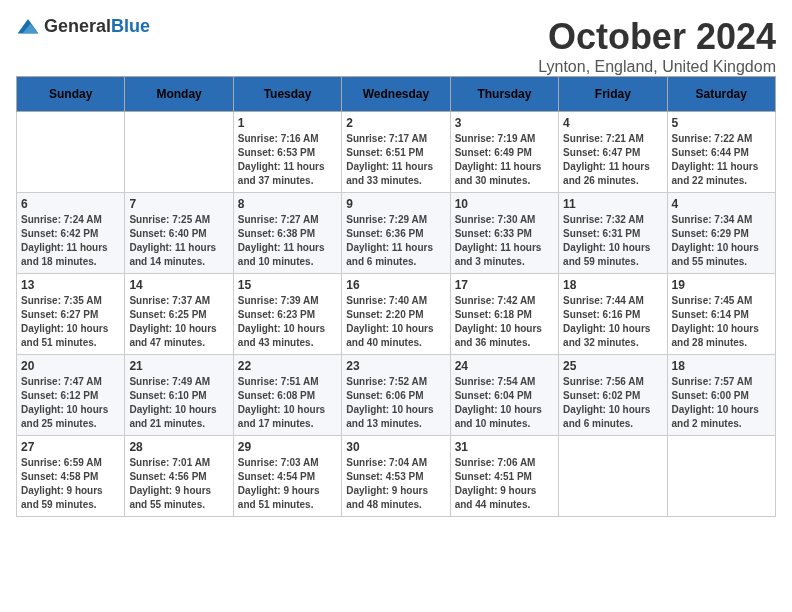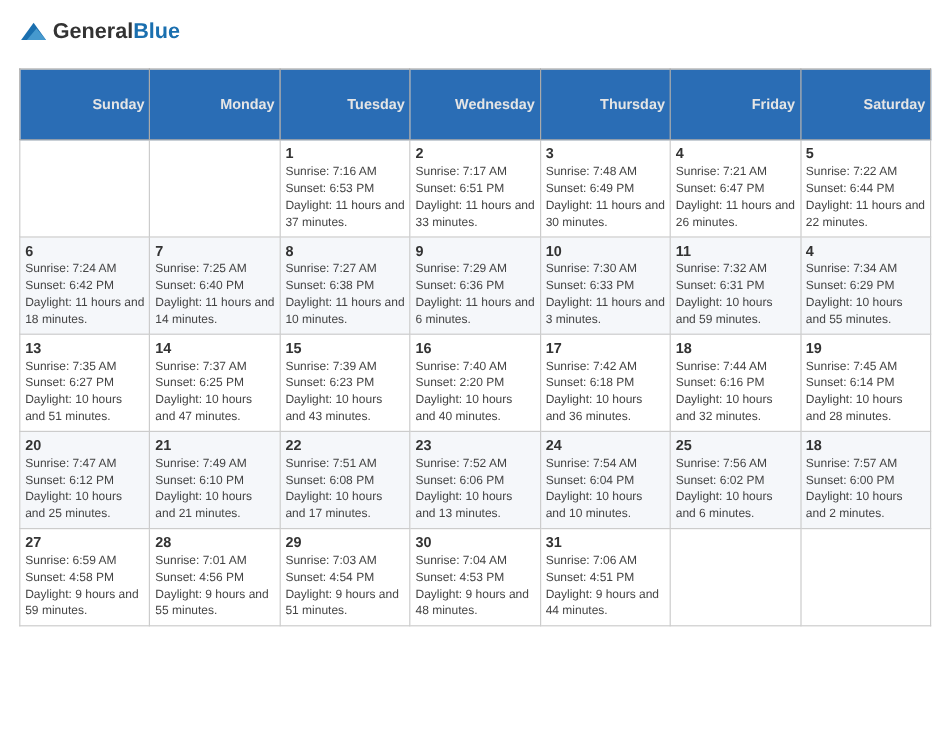--- a/index.html
+++ b/index.html
@@ -7,21 +7,21 @@
       font-family: Arial, sans-serif;
       background: #fff;
       width: 792px;
       min-height: 612px;
       padding: 16px;
     }
     .header-area {
       display: flex;
       justify-content: space-between;
       align-items: flex-start;
-      margin-bottom: 20px;
+      margin-bottom: 0;
     }
     .logo {
       display: flex;
       align-items: center;
       gap: 4px;
     }
     .logo-text-general {
       font-size: 18px;
       font-weight: bold;
       color: #333;
@@ -47,25 +47,25 @@
       font-size: 16px;
       color: #555;
     }
     table {
       width: 100%;
       border-collapse: collapse;
       table-layout: fixed;
     }
     thead tr th {
       background-color: #2a6db5;
-      color: #e5e5e5;
+      color: #000000;
       font-size: 12px;
       font-weight: bold;
-      padding: 22px 4px;
-      text-align: right;
+      padding: 10px 4px;
+      text-align: center;
       border: 1px solid #aaa;
     }
     tbody tr td {
       vertical-align: top;
       border: 1px solid #ccc;
       padding: 4px;
       font-size: 10.5px;
       color: #333;
       height: 80px;
     }
@@ -78,37 +78,42 @@
     .day-number {
       font-size: 12px;
       font-weight: bold;
       display: block;
       margin-bottom: 2px;
     }
     .day-info {
       font-size: 10px;
       line-height: 1.4;
       color: #444;
+      font-weight: bold;
     }
   </style>
 </head>
 <body>
 
 <div class="header-area">
   <div class="logo">
     <svg class="logo-icon" viewBox="0 0 30 24">
       <polygon points="15,2 28,20 2,20" fill="#1a6faf"></polygon>
       <polygon points="18,8 28,20 8,20" fill="#5aabdc" opacity="0.7"></polygon>
     </svg>
     <div>
       <div>
         <span class="logo-text-general">General</span><span class="logo-text-blue">Blue</span>
       </div>
     </div>
   </div>
+  <div class="title-area">
+    <div class="month-title">October 2024</div>
+    <div class="location-title">Lynton, England, United Kingdom</div>
+  </div>
 </div>
 
 <table>
   <thead>
     <tr id="weekday-header">
     <th>Sunday</th>
         <th>Monday</th>
         <th>Tuesday</th>
         <th>Wednesday</th>
         <th>Thursday</th>
@@ -127,21 +132,21 @@
 Daylight: 11 hours and 37 minutes.</div>
         </td>
         <td>
           <span class="day-number">2</span>
           <div class="day-info">Sunrise: 7:17 AM
 Sunset: 6:51 PM
 Daylight: 11 hours and 33 minutes.</div>
         </td>
         <td>
           <span class="day-number">3</span>
-          <div class="day-info">Sunrise: 7:48 AM
+          <div class="day-info">Sunrise: 7:19 AM
 Sunset: 6:49 PM
 Daylight: 11 hours and 30 minutes.</div>
         </td>
         <td>
           <span class="day-number">4</span>
           <div class="day-info">Sunrise: 7:21 AM
 Sunset: 6:47 PM
 Daylight: 11 hours and 26 minutes.</div>
         </td>
         <td>

